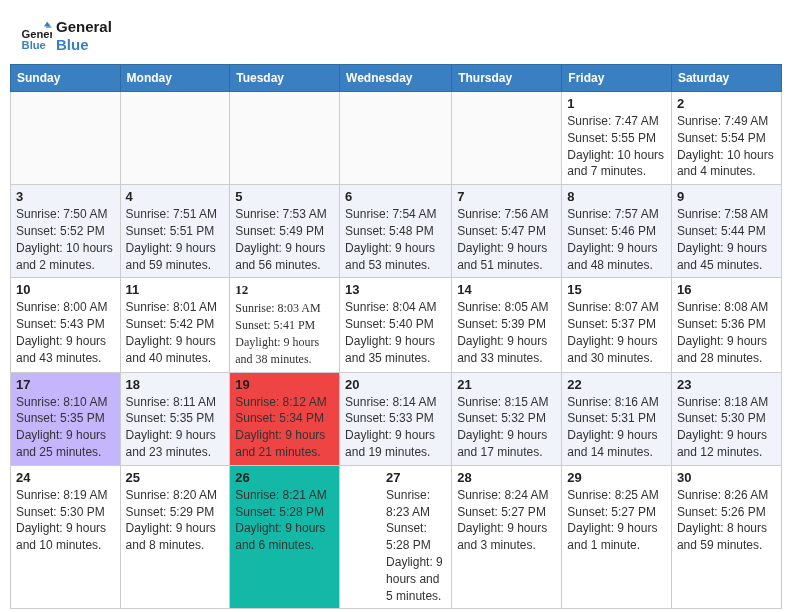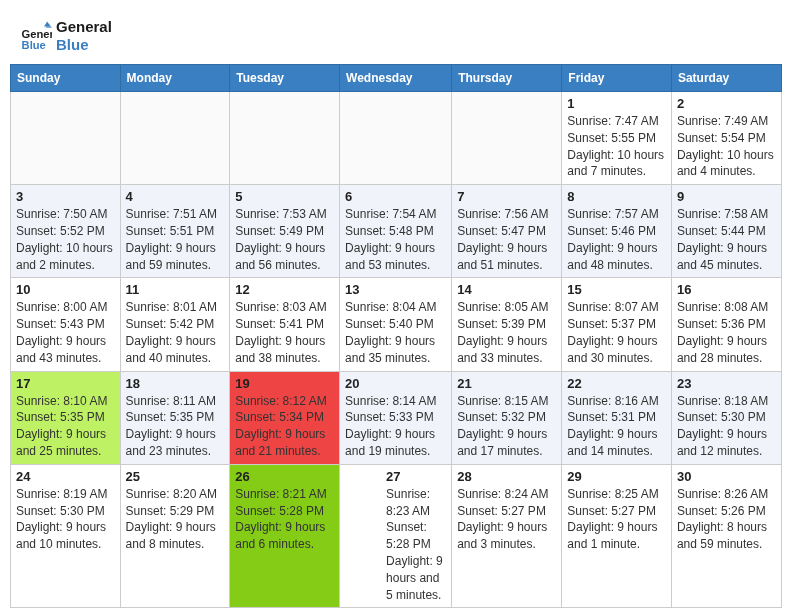--- a/index.html
+++ b/index.html
@@ -175,21 +175,21 @@
       </tr>
       <tr>
         <td style="background: rgb(255, 255, 255);">
           <span class="day-num">10</span>
           <div class="day-info">Sunrise: 8:00 AM<br>Sunset: 5:43 PM<br>Daylight: 9 hours and 43 minutes.</div>
         </td>
         <td style="background: rgb(255, 255, 255);">
           <span class="day-num">11</span>
           <div class="day-info">Sunrise: 8:01 AM<br>Sunset: 5:42 PM<br>Daylight: 9 hours and 40 minutes.</div>
         </td>
-        <td style="background: rgb(255, 255, 255);">
+        <td style="background: rgb(255, 255, 255); font-family: Liberation Serif, serif;">
           <span class="day-num">12</span>
           <div class="day-info">Sunrise: 8:03 AM<br>Sunset: 5:41 PM<br>Daylight: 9 hours and 38 minutes.</div>
         </td>
         <td style="background: rgb(255, 255, 255);">
           <span class="day-num">13</span>
           <div class="day-info">Sunrise: 8:04 AM<br>Sunset: 5:40 PM<br>Daylight: 9 hours and 35 minutes.</div>
         </td>
         <td style="background: rgb(255, 255, 255);">
           <span class="day-num">14</span>
           <div class="day-info">Sunrise: 8:05 AM<br>Sunset: 5:39 PM<br>Daylight: 9 hours and 33 minutes.</div>
@@ -197,21 +197,21 @@
         <td style="background: rgb(255, 255, 255);">
           <span class="day-num">15</span>
           <div class="day-info">Sunrise: 8:07 AM<br>Sunset: 5:37 PM<br>Daylight: 9 hours and 30 minutes.</div>
         </td>
         <td style="background: rgb(255, 255, 255);">
           <span class="day-num">16</span>
           <div class="day-info">Sunrise: 8:08 AM<br>Sunset: 5:36 PM<br>Daylight: 9 hours and 28 minutes.</div>
         </td>
       </tr>
       <tr>
-        <td style="background: #bef264;">
+        <td style="background: #c4b5fd;">
           <span class="day-num">17</span>
           <div class="day-info">Sunrise: 8:10 AM<br>Sunset: 5:35 PM<br>Daylight: 9 hours and 25 minutes.</div>
         </td>
         <td style="background: rgb(240, 244, 250);">
           <span class="day-num">18</span>
           <div class="day-info">Sunrise: 8:11 AM<br>Sunset: 5:35 PM<br>Daylight: 9 hours and 23 minutes.</div>
         </td>
         <td style="background: #ef4444;">
           <span class="day-num">19</span>
           <div class="day-info">Sunrise: 8:12 AM<br>Sunset: 5:34 PM<br>Daylight: 9 hours and 21 minutes.</div>
@@ -235,21 +235,21 @@
       </tr>
       <tr>
         <td style="background: rgb(255, 255, 255);">
           <span class="day-num">24</span>
           <div class="day-info">Sunrise: 8:19 AM<br>Sunset: 5:30 PM<br>Daylight: 9 hours and 10 minutes.</div>
         </td>
         <td style="background: rgb(255, 255, 255);">
           <span class="day-num">25</span>
           <div class="day-info">Sunrise: 8:20 AM<br>Sunset: 5:29 PM<br>Daylight: 9 hours and 8 minutes.</div>
         </td>
-        <td style="background: #84cc16;">
+        <td style="background: #14b8a6;">
           <span class="day-num">26</span>
           <div class="day-info">Sunrise: 8:21 AM<br>Sunset: 5:28 PM<br>Daylight: 9 hours and 6 minutes.</div>
         </td>
         <td style="background: rgb(255, 255, 255); padding-left: 46px;">
           <span class="day-num">27</span>
           <div class="day-info">Sunrise: 8:23 AM<br>Sunset: 5:28 PM<br>Daylight: 9 hours and 5 minutes.</div>
         </td>
         <td style="background: rgb(255, 255, 255);">
           <span class="day-num">28</span>
           <div class="day-info">Sunrise: 8:24 AM<br>Sunset: 5:27 PM<br>Daylight: 9 hours and 3 minutes.</div>

